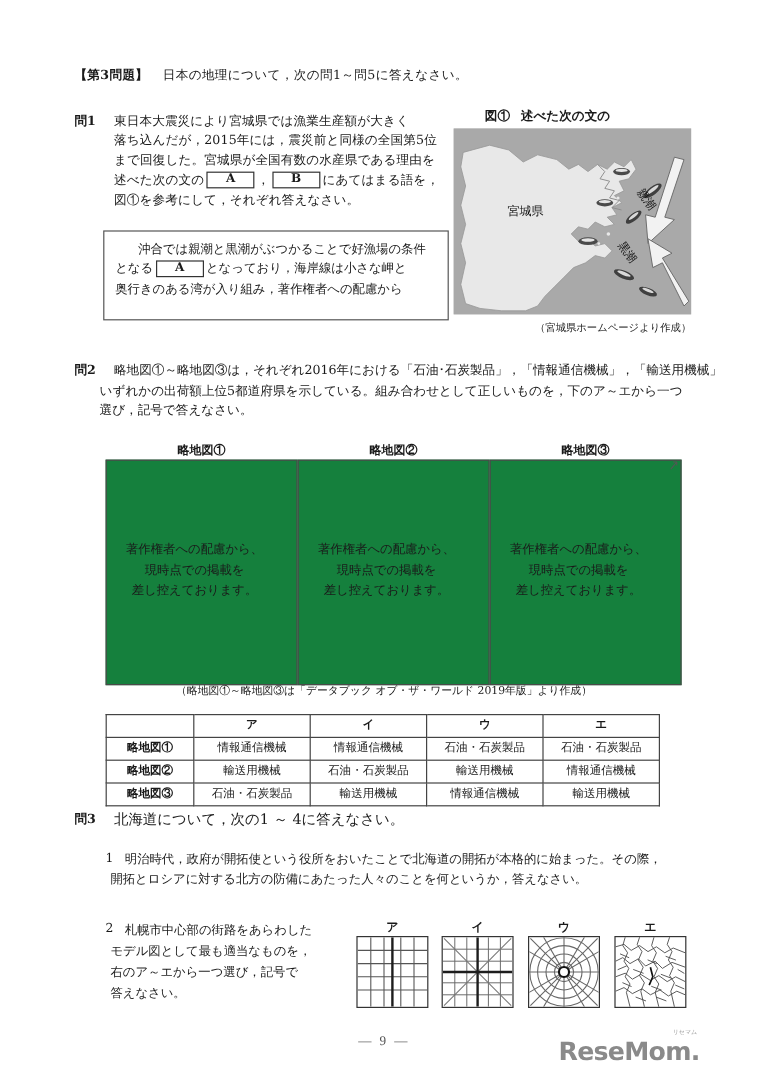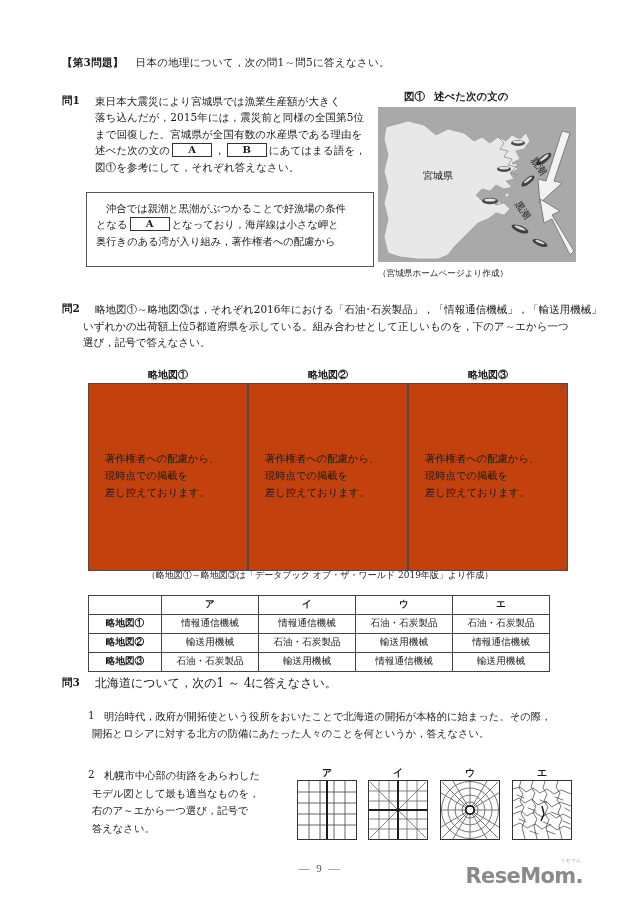--- a/index.html
+++ b/index.html
@@ -71,21 +71,21 @@
     border: 1.6px solid #555;
     box-sizing: border-box;
     padding: 7px 9px 0 9px;
   }
   .quote-box .ln {
     display: block;
     font-size: 10.3px;
     line-height: 16.4px;
     white-space: nowrap;
   }
-  .quote-box .ln.first { text-indent: 10px; }
+  .quote-box .ln.first { text-indent: 10px; text-align: center; }
 
   
   .fig1-title {
     position: absolute;
     left: 404px; top: 90px;
     font-size: 10.5px;
     font-weight: bold;
     white-space: nowrap;
   }
   .fig1-title .num { margin-right: 9px; }
@@ -94,21 +94,21 @@
     left: 378px; top: 107px;
     width: 198px; height: 155px;
     background: #a8a8a8;
     overflow: hidden;
   }
   .map-frame svg { display: block; }
   .fig1-caption {
     position: absolute;
     left: 378px; top: 268px;
     width: 198px;
-    text-align: left;
+    text-align: right;
     font-size: 8.6px;
     white-space: nowrap;
   }
   .map-label {
     position: absolute;
     font-size: 10px;
     color: #111;
     white-space: nowrap;
   }
 
@@ -132,21 +132,22 @@
   .mapbox-title {
     position: absolute;
     font-size: 10px; font-weight: bold;
     white-space: nowrap;
     text-align: center;
   }
   .mapbox {
     position: absolute;
     border: 1px solid #4a4a4a;
     box-sizing: border-box;
-    background: #c2410c;
+    background: #15803d;
+    text-align: center;
   }
   .mapbox .note {
     position: absolute;
     left: 16px; top: 66px;
     font-size: 10.3px;
     line-height: 17px;
   }
   .mapbox .note span { display: block; white-space: nowrap; }
   .mapbox .corner {
     position: absolute;

